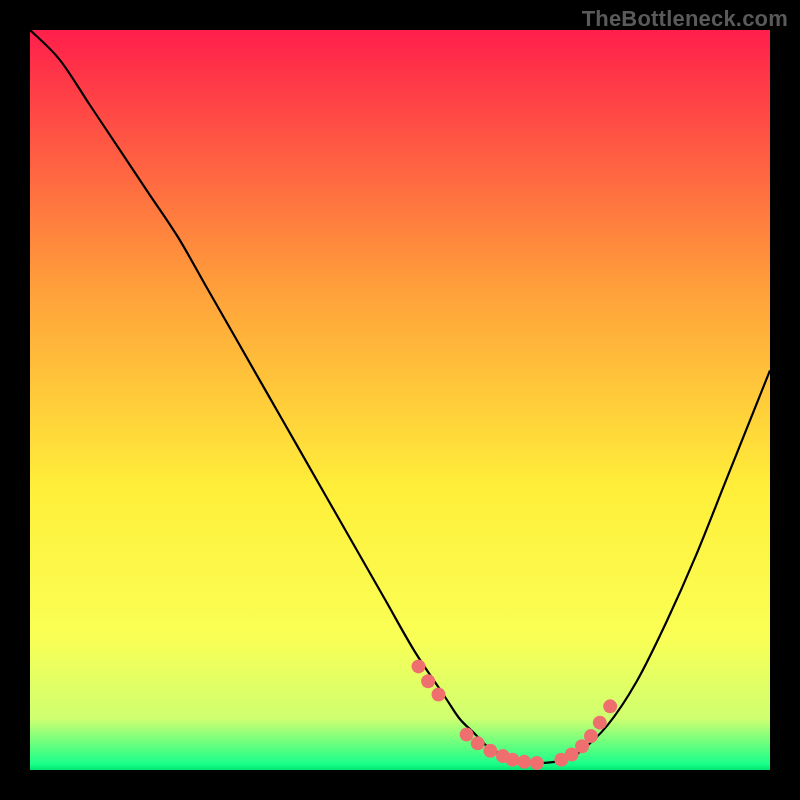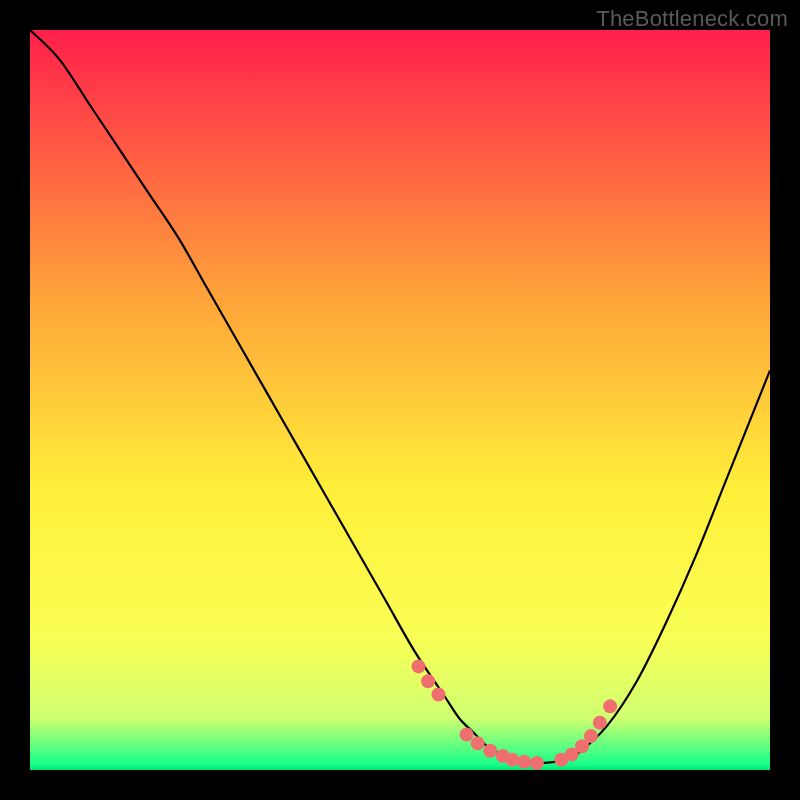--- a/index.html
+++ b/index.html
@@ -17,21 +17,21 @@
   width: 740px;
   height: 740px;
 }
 .watermark {
   position: absolute;
   top: 6px;
   right: 12px;
   font-family: Arial, Helvetica, sans-serif;
   font-size: 22px;
   color: #5a5a5a;
-  font-weight: 400;
+  font-weight: 700;
   letter-spacing: 0.2px;
 }
 svg { display: block; }
 </style>
 </head>
 <body>
 
 <div class="chart-container">
   <div class="watermark">TheBottleneck.com</div>
   <div class="plot-area">

